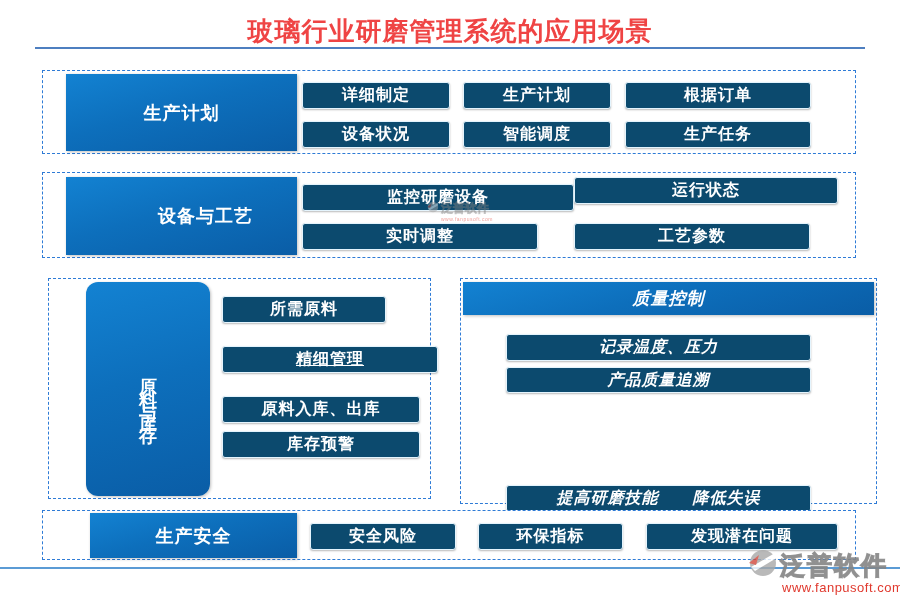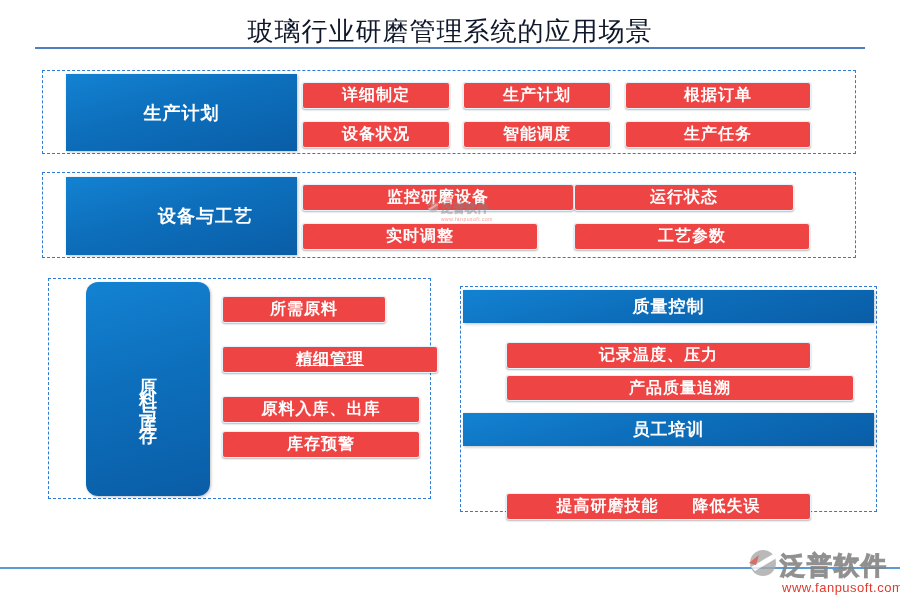--- a/index.html
+++ b/index.html
@@ -2,41 +2,41 @@
 <html><head>
 <meta charset="utf-8">
 <style>
   * { margin:0; padding:0; box-sizing:border-box; }
   html,body { width:900px; height:600px; background:#ffffff; overflow:hidden;
               font-family:"Liberation Sans","DejaVu Sans",sans-serif; }
   .stage { position:relative; width:900px; height:600px; background:#fff; }
 
   
   .title { position:absolute; top:14px; left:0; width:900px; text-align:center;
-           font-size:26px; font-weight:normal; color:#0f172a; letter-spacing:1px; }
+           font-size:26px; font-weight:bold; color:#ef4444; letter-spacing:1px; }
   .top-divider { position:absolute; top:47px; left:35px; width:830px; height:2px;
                  background:#4e7fc0; }
   .bottom-divider { position:absolute; top:567px; left:0; width:900px; height:2px;
                     background:#5b9bd5; }
 
   
   .panel { position:absolute; border:1px dashed #2e7bd6; background:#fff; }
 
   
   .hd { position:absolute; display:flex; align-items:center; justify-content:center;
         background:linear-gradient(165deg,#1382d2 0%,#0d6fbc 45%,#0a5da6 100%);
         color:#ffffff; font-weight:bold; font-size:18px; letter-spacing:1px;
         box-shadow:1px 1px 3px rgba(0,0,0,.25); }
   .hd.vertical { border-radius:12px; writing-mode:vertical-rl; text-orientation:upright;
                  letter-spacing:12px; padding-top:10px; }
   .hd.bar { font-size:17px; }
 
   
   .pill { position:absolute; display:flex; align-items:center; justify-content:center;
-          background:#ef4444; color:#ffffff; font-weight:bold; font-size:16px;
+          background:#0c4a6e; color:#ffffff; font-weight:bold; font-size:16px;
           height:27px; border:1px solid #e4f4fd; border-radius:3px;
           box-shadow:0 1px 2px rgba(0,0,0,.28); letter-spacing:1px; white-space:nowrap; }
   .pill.dual { justify-content:center; gap:34px;margin-top:32px; }
 
   
   .wm { position:absolute; z-index:30; display:flex; flex-direction:column; align-items:flex-start; }
   .wm-row { display:flex; align-items:flex-end; gap:2px; }
   .wm-brand { font-size:25px; font-weight:bold; color:rgba(165,165,165,.4);
               -webkit-text-stroke:1.2px rgba(130,130,130,.85); letter-spacing:2px; }
   .wm-url { font-size:13px; color:#e0392e; letter-spacing:.5px; margin-top:-2px; margin-left:34px; }
@@ -58,21 +58,21 @@
     <div class="pill" style="left:420px;top:11px;width:148px;">生产计划</div>
     <div class="pill" style="left:582px;top:11px;width:186px;">根据订单</div>
     <div class="pill" style="left:420px;top:50px;width:148px;">智能调度</div>
     <div class="pill" style="left:259px;top:50px;width:148px;">设备状况</div>
     <div class="pill" style="left:582px;top:50px;width:186px;">生产任务</div>
   </div>
 
   <div class="panel" style="left:42px;top:172px;width:814px;height:86px;">
     <div class="hd" style="left:23px;top:4px;width:231px;height:78px;padding-left:48px;">设备与工艺</div>
     <div class="pill" style="left:259px;top:11px;width:272px;">监控研磨设备</div>
-    <div class="pill" style="left:531px;top:11px;width:220px;">运行状态</div>
+    <div class="pill" style="left:531px;top:4px;width:264px;">运行状态</div>
     <div class="pill" style="left:259px;top:50px;width:236px;">实时调整</div>
     <div class="pill" style="left:531px;top:50px;width:236px;">工艺参数</div>
 
     <div class="wm mini" style="left:384px;top:26px;">
       <div class="wm-row">
         <span class="wm-logo">
           <svg width="12" height="12" viewBox="0 0 30 30">
             <circle cx="15" cy="15" r="13" fill="#a8a8a8"></circle>
             <path d="M3 19 L27 5 L27 11 L7 23 Z" fill="#ffffff"></path>
             <path d="M1 15 L11 7 L8 17 Z" fill="#d2483b"></path>
@@ -85,31 +85,36 @@
   </div>
 
   <div class="panel" style="left:48px;top:278px;width:383px;height:221px;">
     <div class="hd vertical" style="left:37px;top:3px;width:124px;height:214px;">原料与库存</div>
     <div class="pill" style="left:173px;top:17px;width:164px;">所需原料</div>
     <div class="pill" style="left:173px;top:67px;width:216px;text-decoration:underline;">精细管理</div>
     <div class="pill" style="left:173px;top:117px;width:198px;">原料入库、出库</div>
     <div class="pill" style="left:173px;top:152px;width:198px;">库存预警</div>
   </div>
 
-  <div class="panel" style="left:460px;top:286px;width:417px;height:226px;">
+  <div class="panel" style="left:460px;top:278px;width:417px;height:226px;font-style:italic;">
     <div class="hd bar" style="left:2px;top:3px;width:411px;height:33px;">质量控制</div>
     <div class="pill" style="left:45px;top:55px;width:305px;">记录温度、压力</div>
-    <div class="pill" style="left:45px;top:88px;width:348px;height:26px;text-align:center;">产品质量追溯</div>
-    <div class="hd bar" style="left:2px;top:126px;width:411px;height:33px;">员工培训</div>
+    <div class="pill" style="left:45px;top:88px;width:305px;height:26px;text-align:center;">产品质量追溯</div>
     <div class="pill dual" style="left:45px;top:174px;width:305px;">
       <span>提高研磨技能</span>
       <span>降低失误</span>
     </div>
   </div>
 
+  <div class="panel" style="left:42px;top:510px;width:814px;height:50px;">
+    <div class="hd" style="left:47px;top:2px;width:207px;height:45px;">生产安全</div>
+    <div class="pill" style="left:267px;top:12px;width:146px;">安全风险</div>
+    <div class="pill" style="left:435px;top:12px;width:145px;">环保指标</div>
+    <div class="pill" style="left:603px;top:12px;width:192px;">发现潜在问题</div>
+  </div>
 
   <div class="bottom-divider"></div>
 
   <div class="wm" style="left:748px;top:548px;">
     <div class="wm-row">
       <span class="wm-logo">
         <svg width="30" height="30" viewBox="0 0 30 30" style="opacity:.8;">
           <circle cx="15" cy="15" r="13" fill="#a8a8a8"></circle>
           <path d="M3 19 L27 5 L27 11 L7 23 Z" fill="#ffffff"></path>
           <path d="M1 15 L11 7 L8 17 Z" fill="#d2483b"></path>

